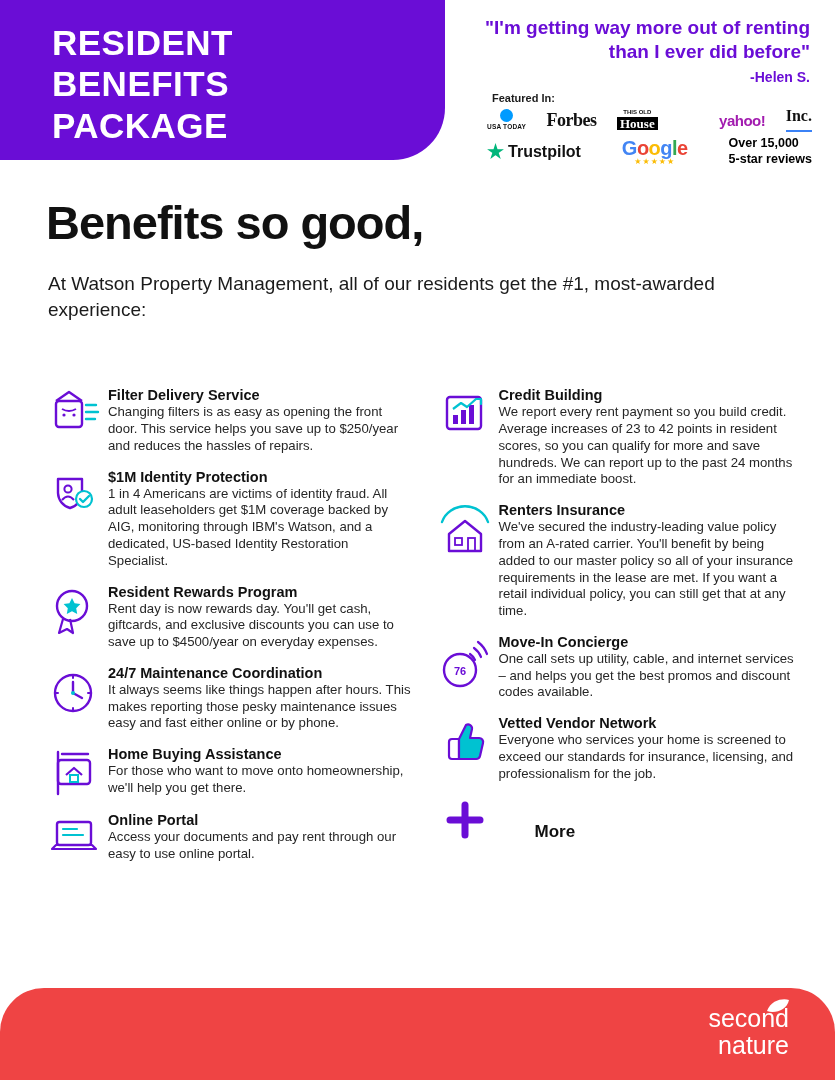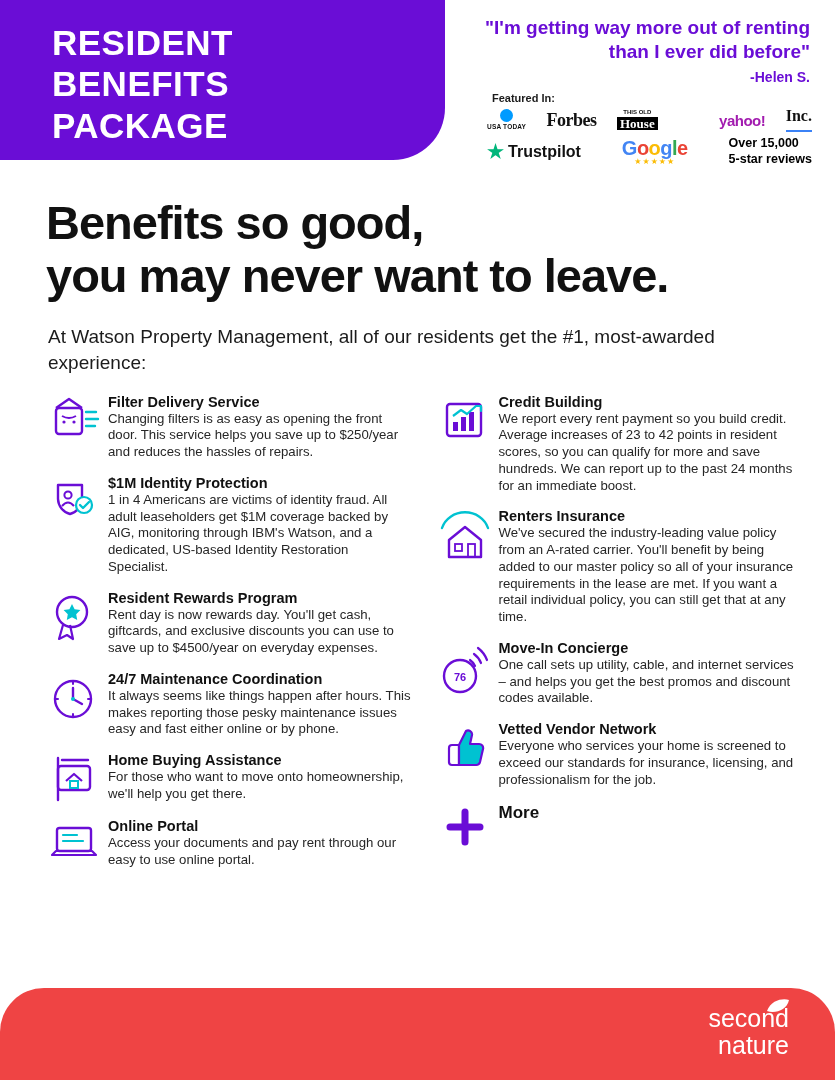--- a/index.html
+++ b/index.html
@@ -211,20 +211,21 @@
 
   
   .columns {
     margin-top: 18px;
     display: flex;
     padding: 0 34px 0 40px;
     gap: 20px;
   }
   .col {
     width: 375px;
+    margin-top: 47px;
   }
   .benefit {
     display: flex;
     margin-bottom: 14px;
   }
   .benefit-icon {
     width: 68px;
     min-width: 68px;
     display: flex;
     align-items: flex-start;
@@ -240,22 +241,23 @@
     color: #111;
     margin-bottom: 1px;
   }
   .benefit-desc {
     font-size: 13.2px;
     line-height: 1.27;
     color: #262626;
   }
   .more-row {
     display: flex;
-    align-items: flex-start;
+    align-items: flex-end;
     margin-top: 10px;
+    gap: 36px;
   }
   .more-label {
     font-size: 17px;
     font-weight: bold;
     color: #111;
   }
 
   
   .footer {
     position: absolute;
@@ -322,21 +324,20 @@
     </div>
     <div class="reviews-text">
       <div>Over 15,000</div>
       <div>5-star reviews</div>
     </div>
   </div>
 </div>
 
 <div class="headline">
   <div>Benefits so good,</div>
-  <div>you may never want to leave.</div>
 </div>
 <div class="subhead">At Watson Property Management, all of our residents get the #1, most-awarded experience:</div>
 
 <div class="columns">
 
   <div class="col">
 
     <div class="benefit">
       <div class="benefit-icon">
         <svg width="56" height="50" viewBox="0 0 56 50">

